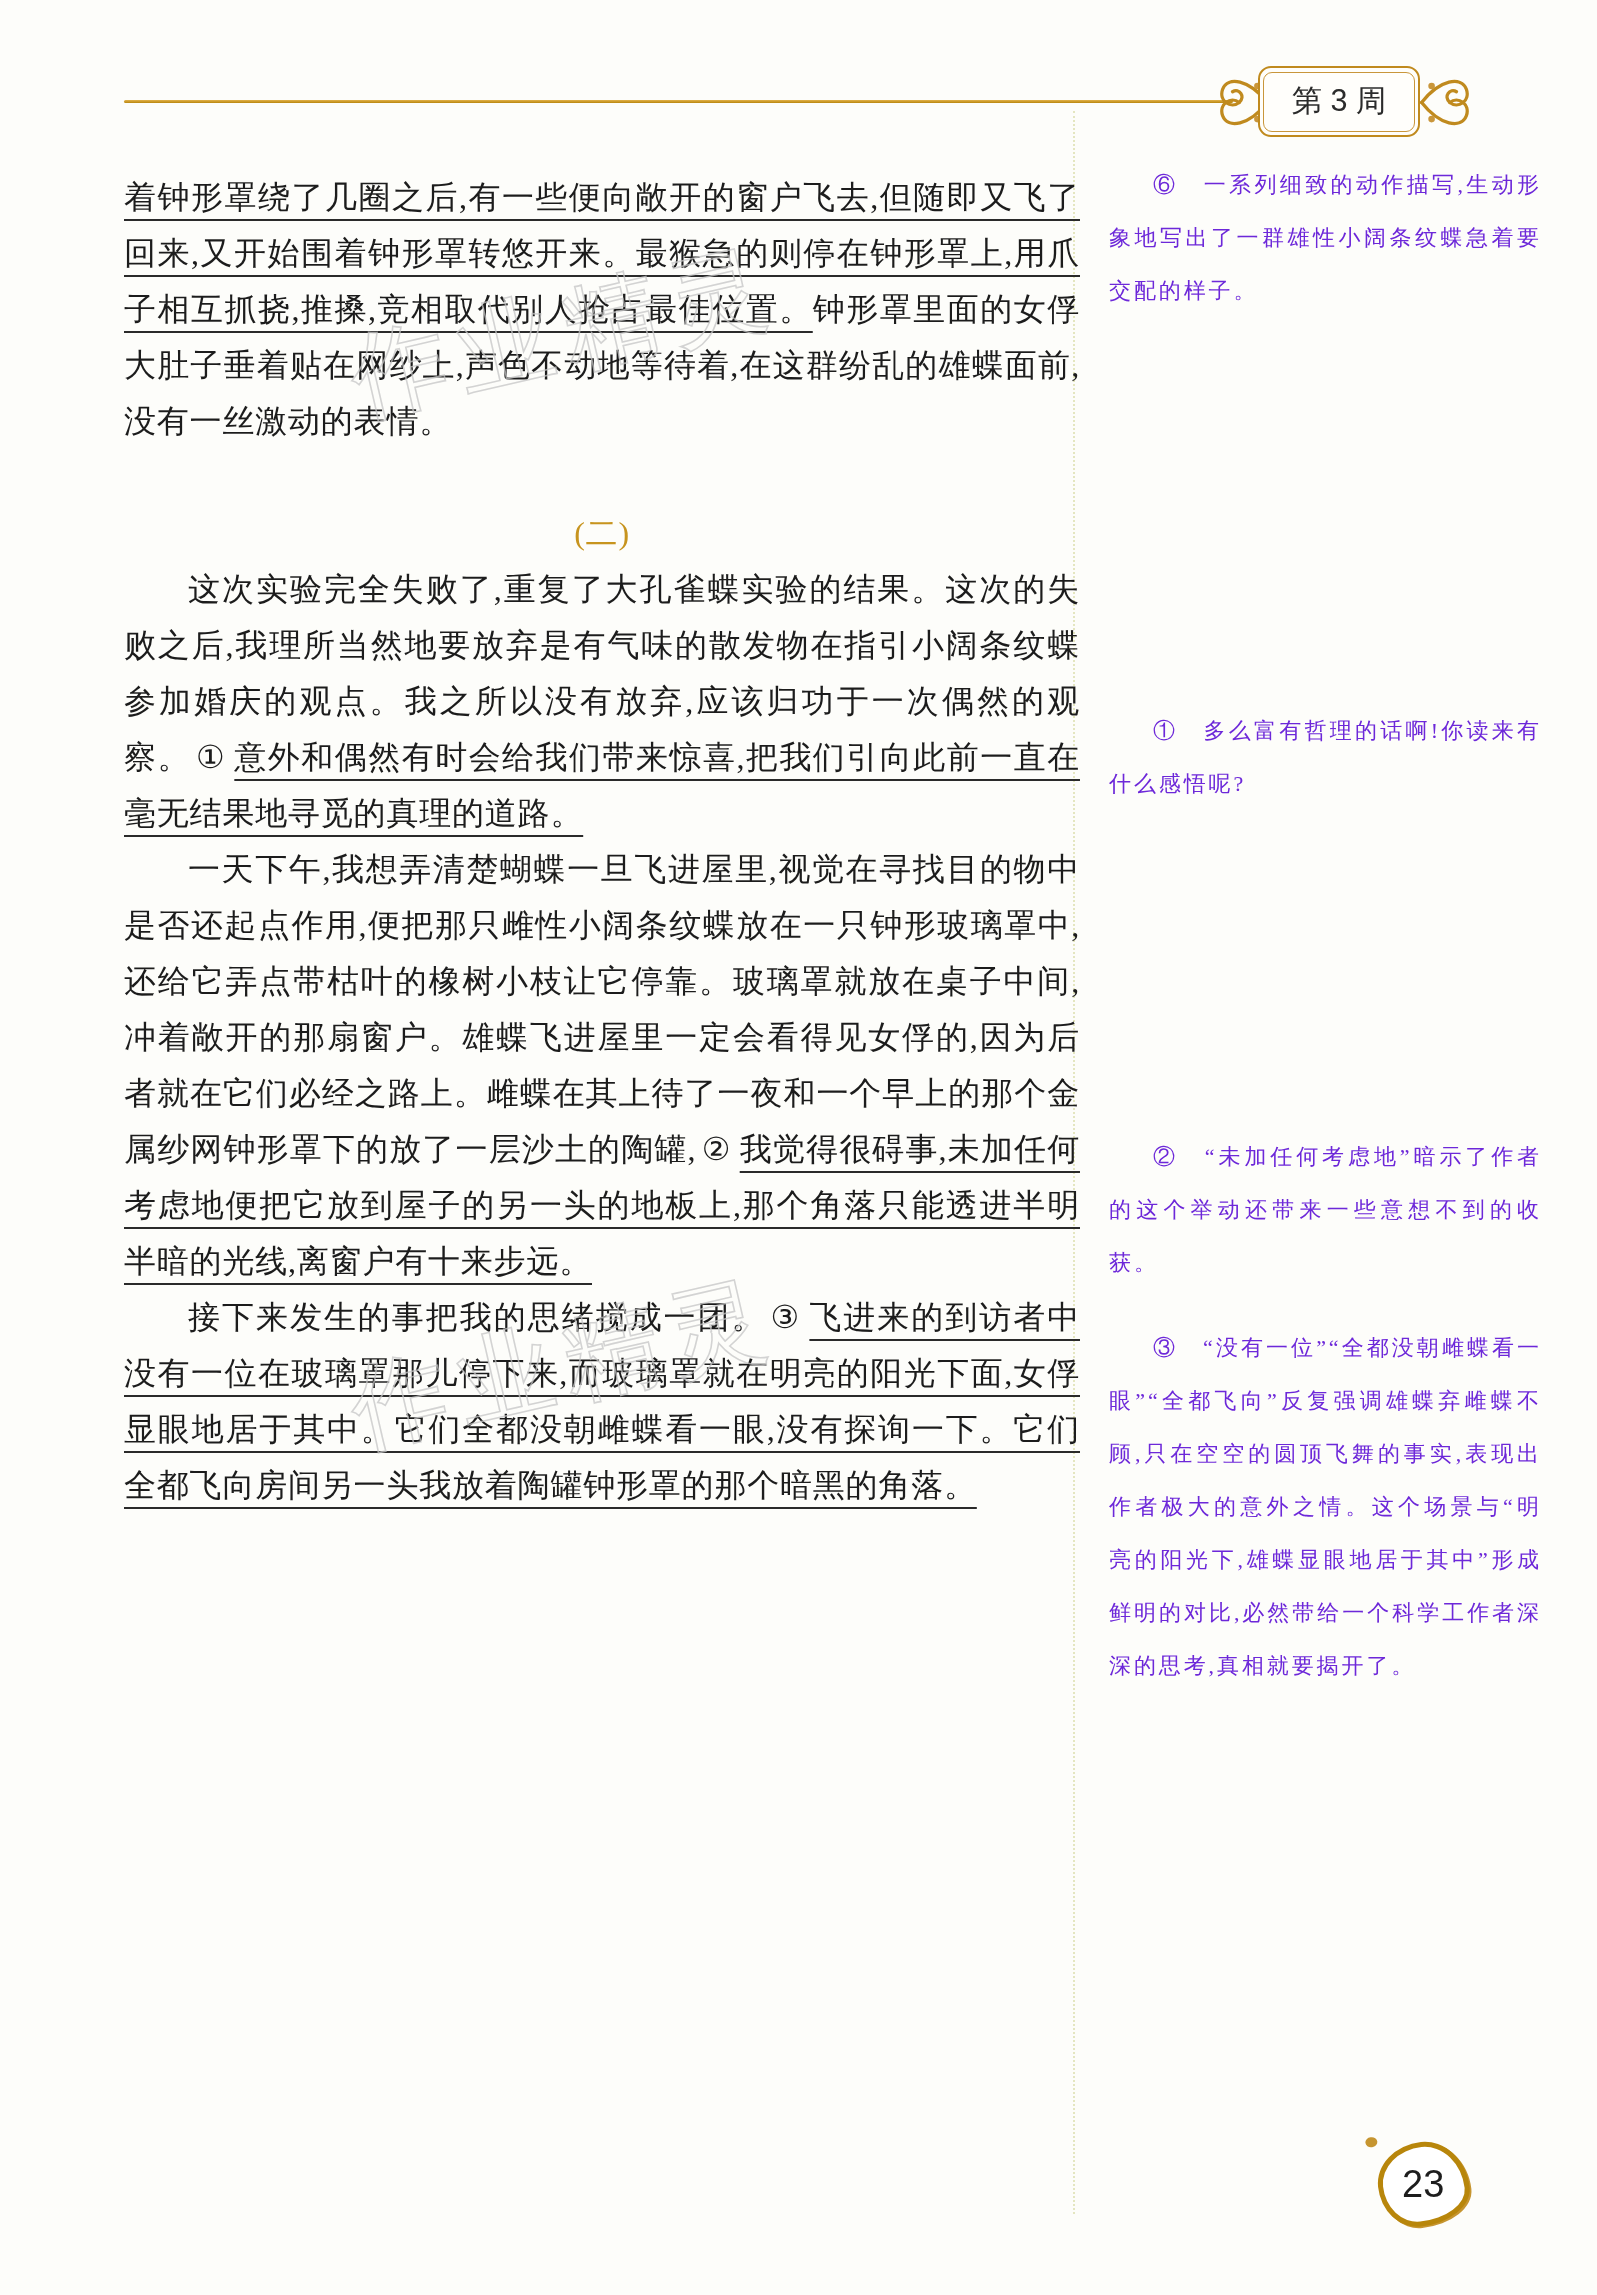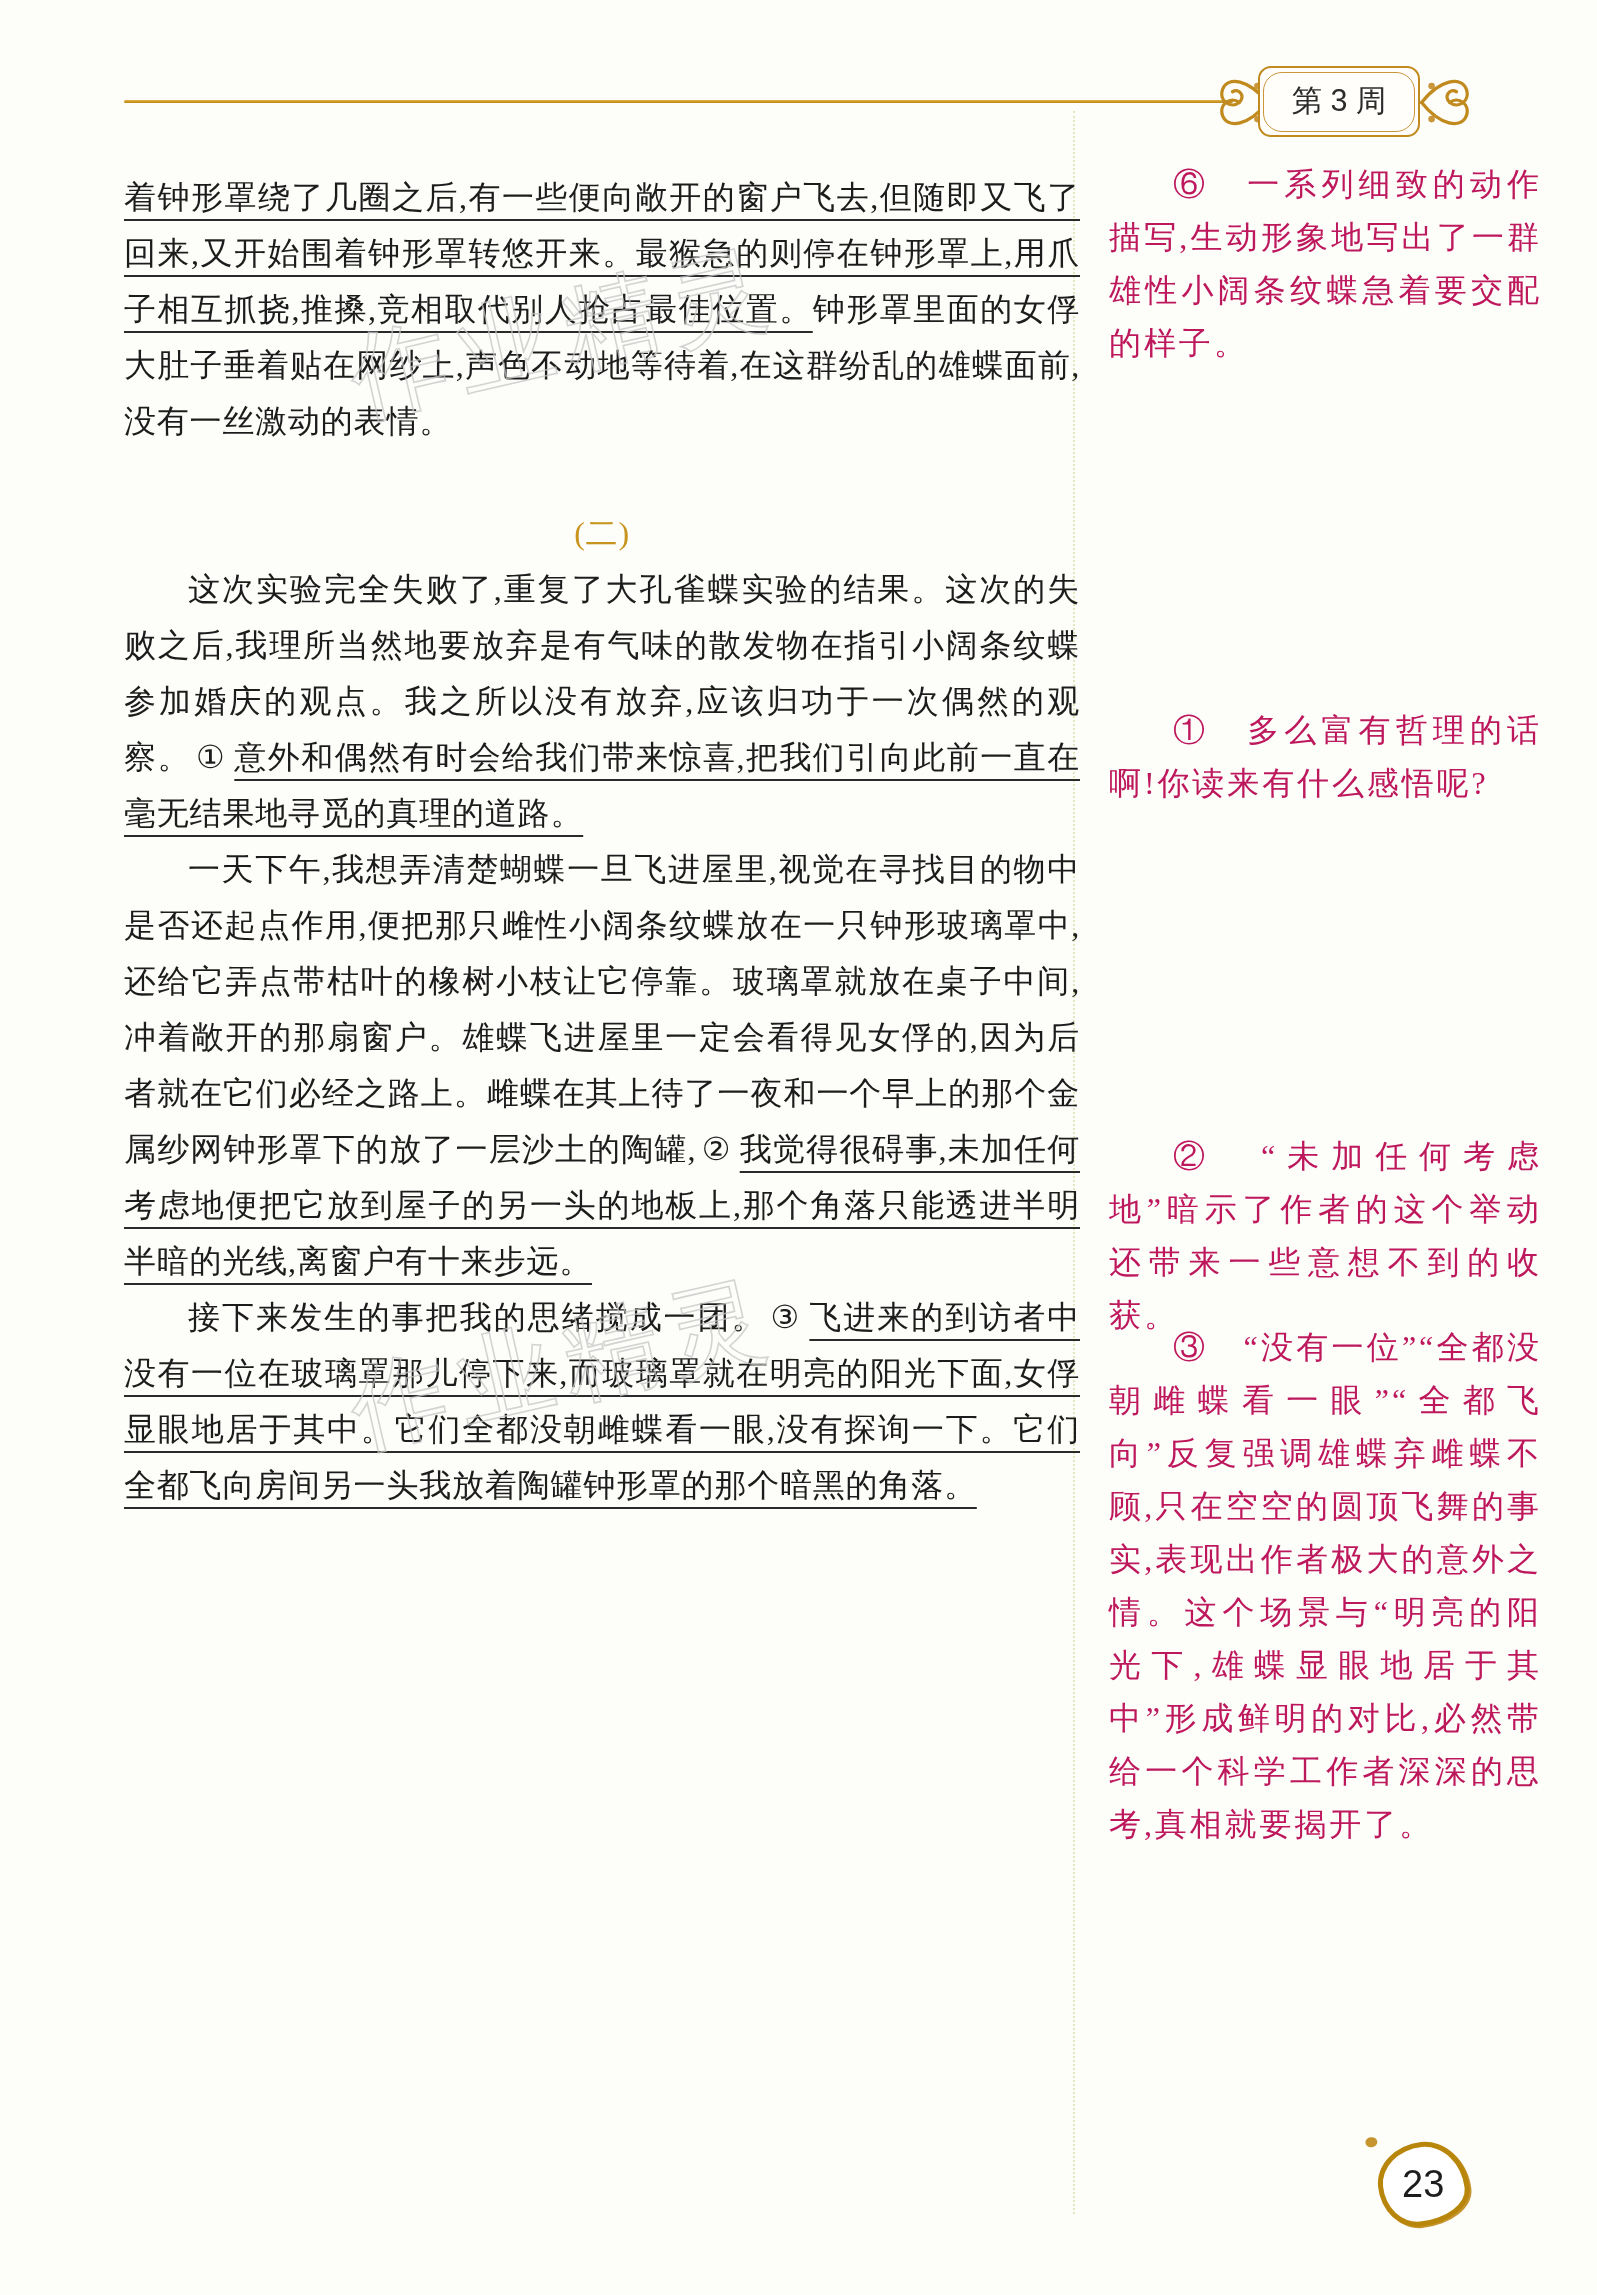--- a/index.html
+++ b/index.html
@@ -15,21 +15,21 @@
     border-radius:1.6px;
   }
   .week-badge{position:absolute;left:1227px;top:63px;width:233px;height:79px;}
   .badge-box{
     position:absolute;left:31px;top:3.3px;width:162px;height:71px;
     border:2.5px solid #C08A1E;border-radius:13px;background:#fffefb;
     box-sizing:border-box;
   }
   .badge-box-inner{
     position:absolute;left:3.3px;top:3.3px;right:3.3px;bottom:3.3px;
-    border:1.6px solid #C9963B;border-radius:19px;
+    border:1.6px solid #C9963B;border-radius:9px;
     display:flex;align-items:center;justify-content:center;
   }
   .badge-label{
     font-size:30.5px;color:#2b2b2b;letter-spacing:8.2px;text-indent:8.2px;
     font-family:"Liberation Sans","DejaVu Sans",sans-serif;
   }
   .badge-orn{position:absolute;top:8.2px;width:53px;height:63px;}
   .badge-orn.left{left:-11.5px;}
   .badge-orn.right{right:-13px;transform:scaleX(-1);}
   
@@ -57,22 +57,22 @@
   .section-head{
     text-align:center !important;
     color:#C7941E;
     margin-top:56px !important;
     letter-spacing:3.3px;
   }
   
   .margin-col{position:absolute;left:1109px;top:0;width:433px;}
   .ann{
     position:absolute;left:0;width:433px;
-    font-size:32px;line-height:53px;letter-spacing:2.9px;
-    color:#be185d;text-align:justify;text-justify:inter-ideograph;
+    font-size:22px;line-height:53px;letter-spacing:2.9px;
+    color:#6d28d9;text-align:justify;text-justify:inter-ideograph;
     text-indent:2em;
   }
   .ann0{top:158px;}
   .ann1{top:704px;font-family:Liberation Serif, serif;}
   .ann2{top:1130px;font-family:Liberation Serif, serif;}
   .ann3{top:1321px;}
   
   .watermark{
     position:absolute;width:462px;
     font-size:97px;letter-spacing:11.5px;line-height:1;

